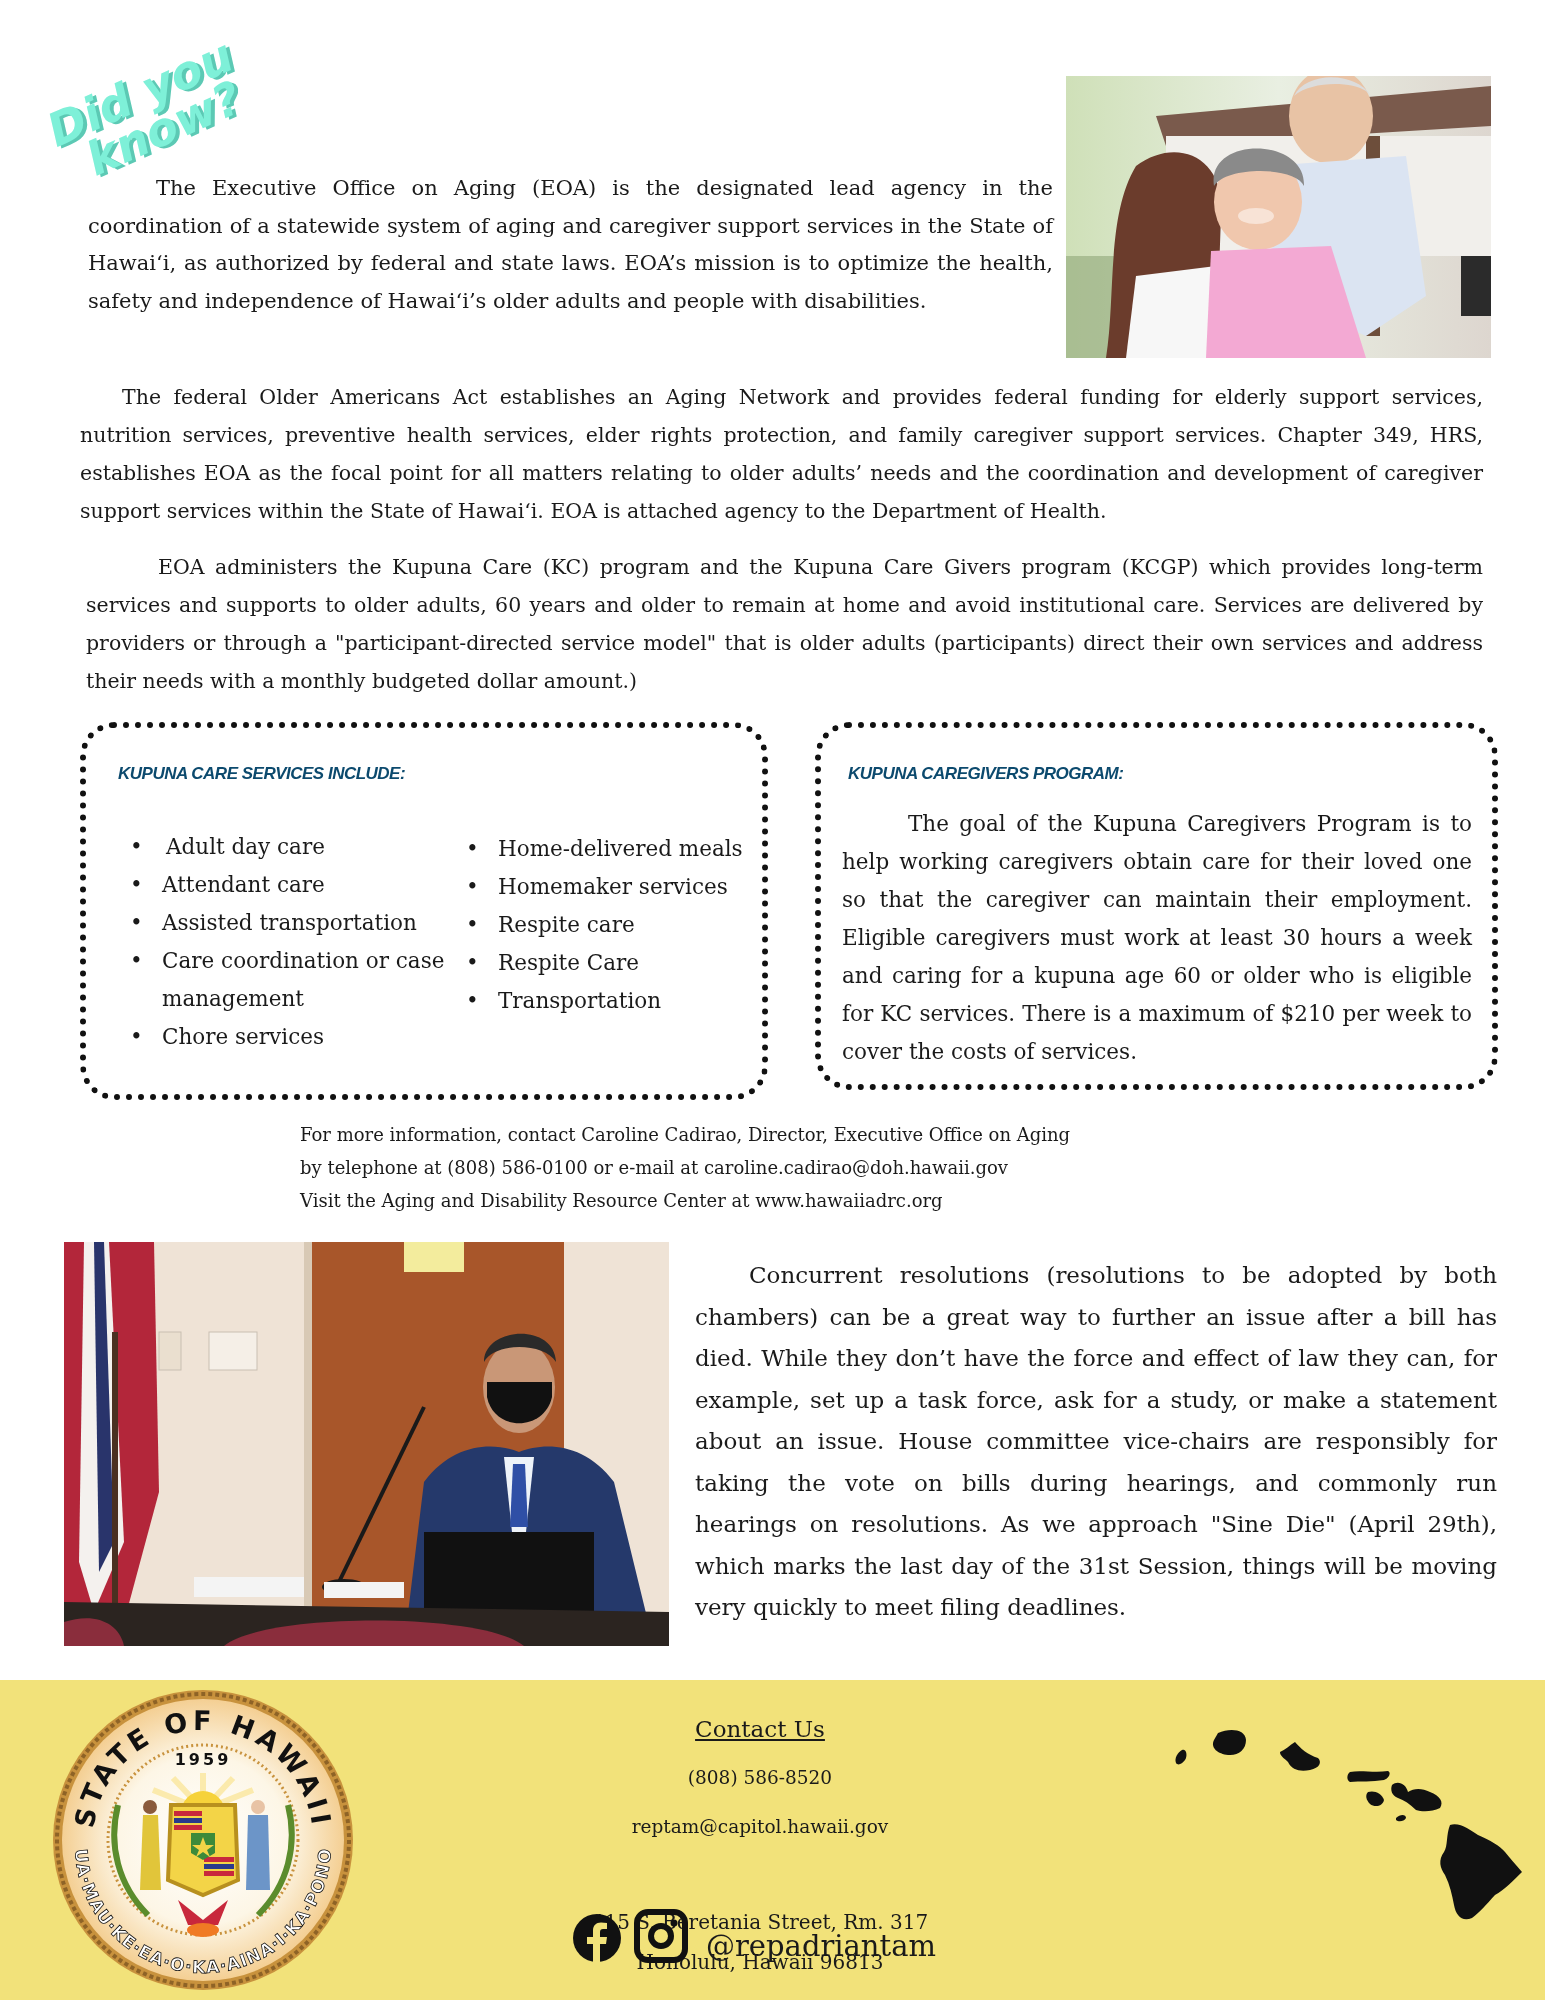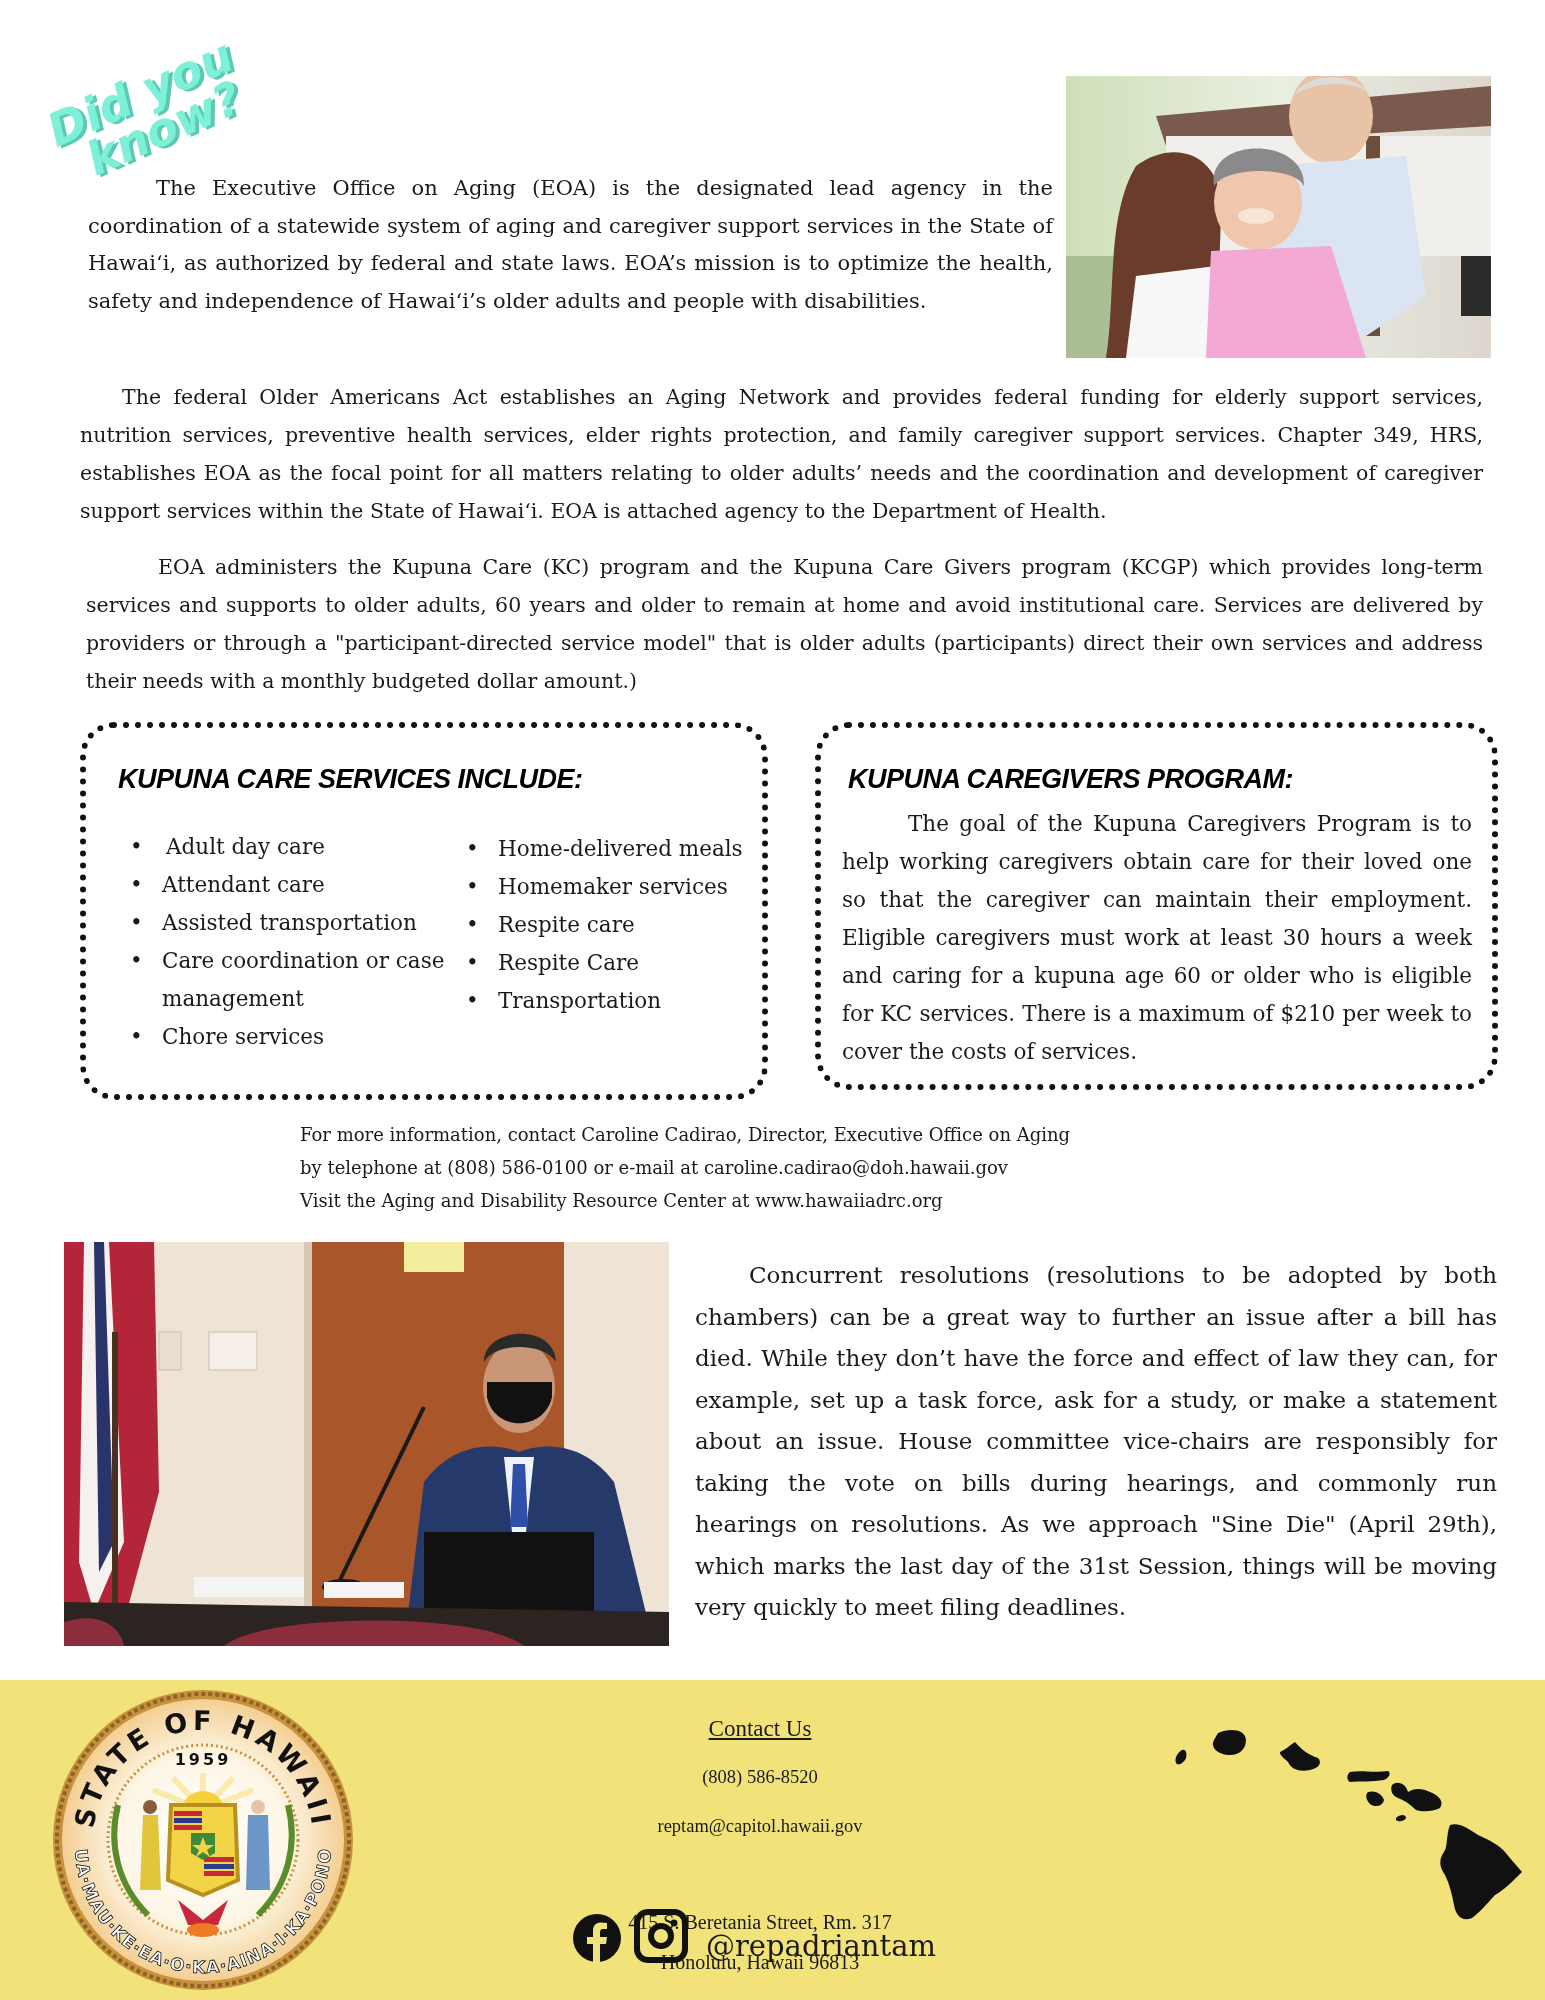--- a/index.html
+++ b/index.html
@@ -13,36 +13,36 @@
   #para1 { left:88px; top:170px; width:965px; }
   #para2 { left:80px; top:378px; width:1403px; font-size:20.5px; line-height:38px; }
   #para3 { left:86px; top:548px; width:1397px; font-size:20.5px; line-height:38px; }
   .photo { overflow:hidden; }
   #photo1 { left:1066px; top:76px; width:425px; height:282px; }
   #photo2 { left:64px; top:1242px; width:605px; height:404px; }
   .box { box-sizing:border-box; border:6px dotted #111; border-radius:34px; }
   #box1 { left:80px; top:722px; width:688px; height:378px; }
   #box2 { left:815px; top:722px; width:683px; height:368px; }
   .box-title { font-family:"Liberation Sans", sans-serif; font-weight:bold; font-style:italic;
-               font-size:27px; letter-spacing:-0.5px; position:absolute; margin:0; color:#000000; }
+               font-size:17px; letter-spacing:-0.5px; position:absolute; margin:0; color:#0c4a6e; }
   #box1 .box-title { left:32px; top:36px; }
   #box2 .box-title { left:27px; top:36px; }
   .svc-list { list-style:none; margin:0; padding:0; position:absolute; font-size:21.5px; line-height:38px; }
   .svc-list li { position:relative; padding-left:32px; }
   .svc-list li .dot { position:absolute; left:0; top:0; }
   #list-left { left:44px; top:100px; width:320px; }
   #list-right { left:380px; top:102px; width:300px; }
   #box2-body { position:absolute; left:21px; top:77px; width:630px; font-size:21.5px; line-height:38px; text-align:justify; margin:0; }
   #box2-body .ind { display:inline-block; width:66px; }
   .contact-info { left:300px; top:1118px; width:945px; text-align:left; font-size:18px; line-height:33px; }
   #para4 { left:695px; top:1255px; width:802px; font-size:23px; line-height:41.5px; text-align:justify; margin:0; }
   #para4 .ind { display:inline-block; width:54px; }
   .footer { left:0; top:1680px; width:1545px; height:320px; background:#F2E27A; }
   .seal { left:48px; top:1685px; width:310px; height:310px; }
-  .contact-block { left:560px; top:1713px; width:400px; text-align:center;font-family:Liberation Serif, serif; }
+  .contact-block { left:560px; top:1713px; width:400px; text-align:center; }
   .contact-title { font-size:23px; text-decoration:underline; margin:0; line-height:32px; }
   .contact-line { font-size:18.5px; line-height:33px; margin:16px; }
   .contact-gap { height:35px; }
   .addr { font-size:20px; line-height:24px; margin:16px; }
   .social-row { position:absolute; left:572px; top:1911px; height:52px; display:flex; align-items:flex-end; }
   .social-handle { font-size:29px; margin-left:18px; }
   .islands { left:1160px; top:1700px; width:380px; height:280px; }
 </style>
 </head>
 <body>

